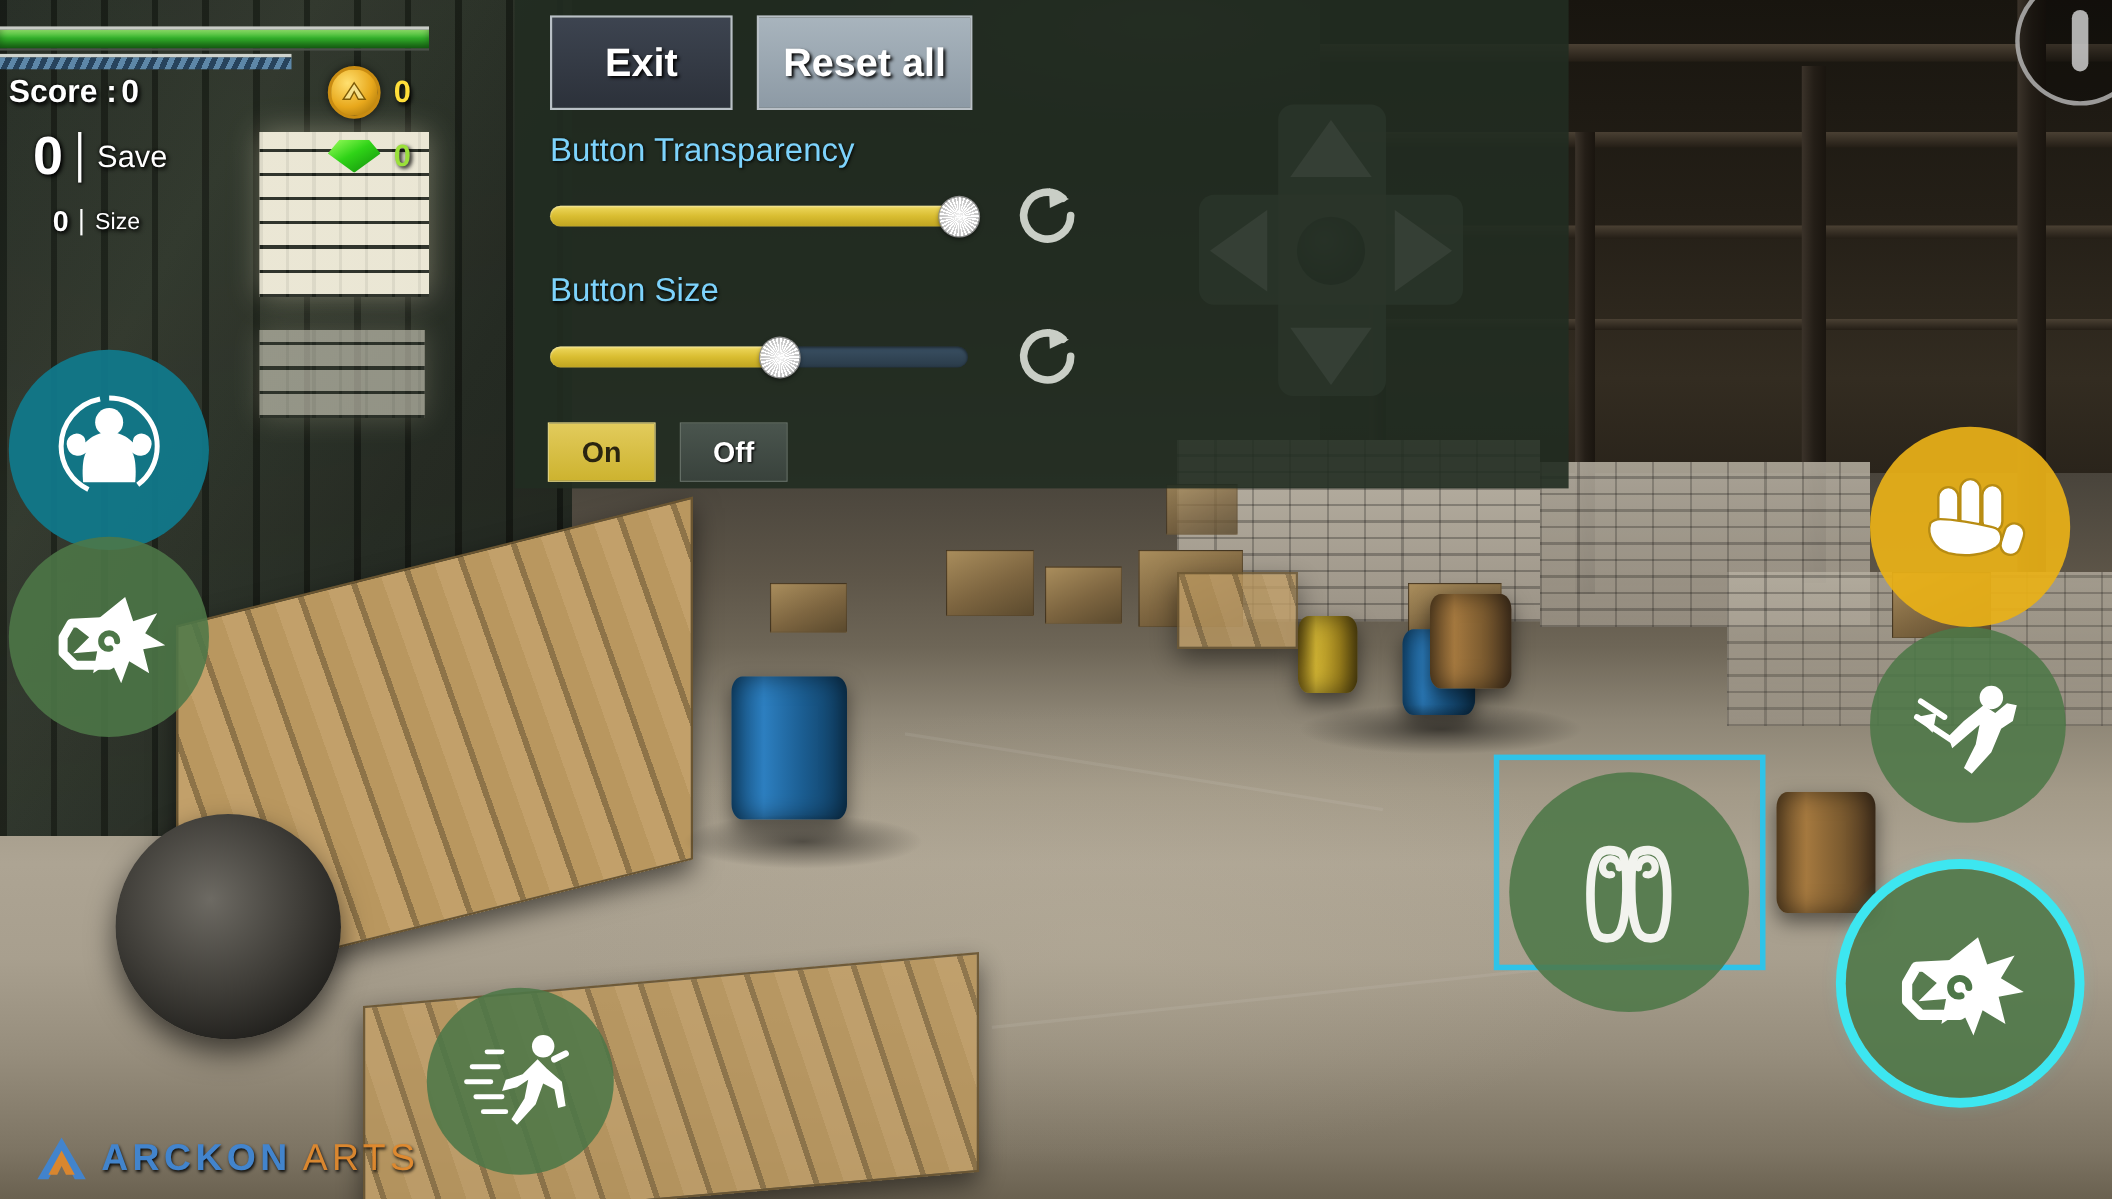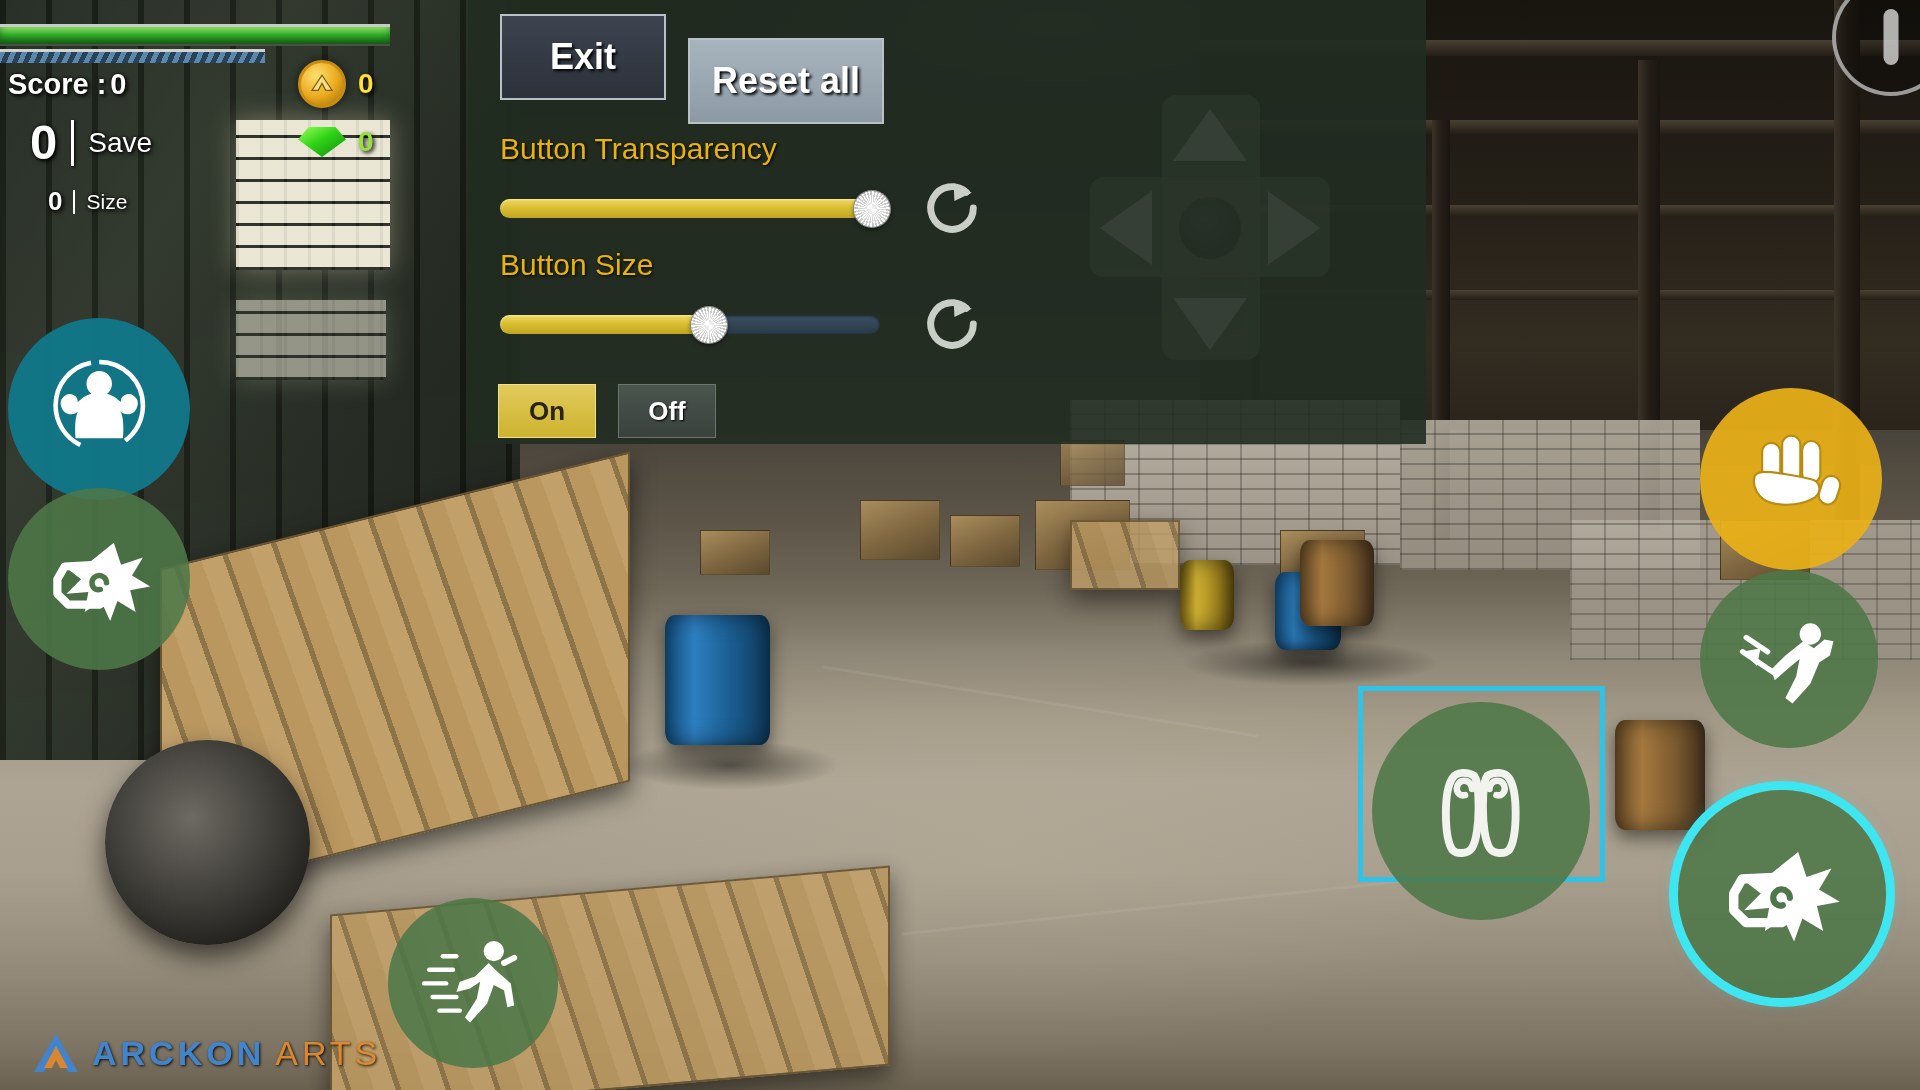--- a/index.html
+++ b/index.html
@@ -98,24 +98,24 @@
     width:15px; height:56px; border-radius:8px; background:rgba(205,205,205,.85); }
 
   
   #panel { position:absolute; left:468px; top:0; width:958px; height:444px;
     background:rgba(33,44,33,.90); z-index:60; padding:14px 0 0 0; }
   #panel-btn-row { display:flex; gap:22px; padding-left:32px; }
   .pbtn { height:86px; min-width:166px; padding:0 22px; font-size:36px; font-weight:bold;
     color:#fff; text-shadow:2px 2px 3px #000; display:flex; align-items:center; justify-content:center;
     border:2px solid #b9c0c6; cursor:pointer; }
   .pbtn.exit  { background:linear-gradient(180deg,#3d4450,#2c313a); }
-  .pbtn.reset { background:linear-gradient(180deg,#a8b4bd,#8d9aa5);margin-top:24px; }
+  .pbtn.reset { background:linear-gradient(180deg,#a8b4bd,#8d9aa5); }
   .pbtn.save  { background:linear-gradient(180deg,#d9b81a,#c2a310); border-color:#e8d35a; min-width:176px; }
 
-  .slider-label { color:#eab308; font-size:30px; padding-left:32px; margin-top:8px;
+  .slider-label { color:#7dd3fc; font-size:30px; padding-left:32px; margin-top:20px;
     text-shadow:1px 1px 3px #000; }
   .slider-row { display:flex; align-items:center; padding-left:32px; margin-top:10px; gap:0; }
   .track { position:relative; height:26px; width:380px; }
   .track .rail { position:absolute; left:0; top:4px; height:19px; width:100%; border-radius:10px;
     background:linear-gradient(180deg,#3a5063,#2a3b49); box-shadow:inset 0 1px 3px rgba(0,0,0,.6); }
   .track .fill { position:absolute; left:0; top:4px; height:19px; border-radius:10px;
     background:linear-gradient(180deg,#efd95f 0%,#d9bd31 50%,#bfa420 100%);
     box-shadow:inset 0 1px 2px rgba(255,255,255,.45); }
   .thumb { position:absolute; top:-4px; width:36px; height:36px; border-radius:50%; transform:translateX(-18px);
     background:repeating-conic-gradient(#ffffff 0deg 6deg,#c6c6c6 6deg 12deg);

